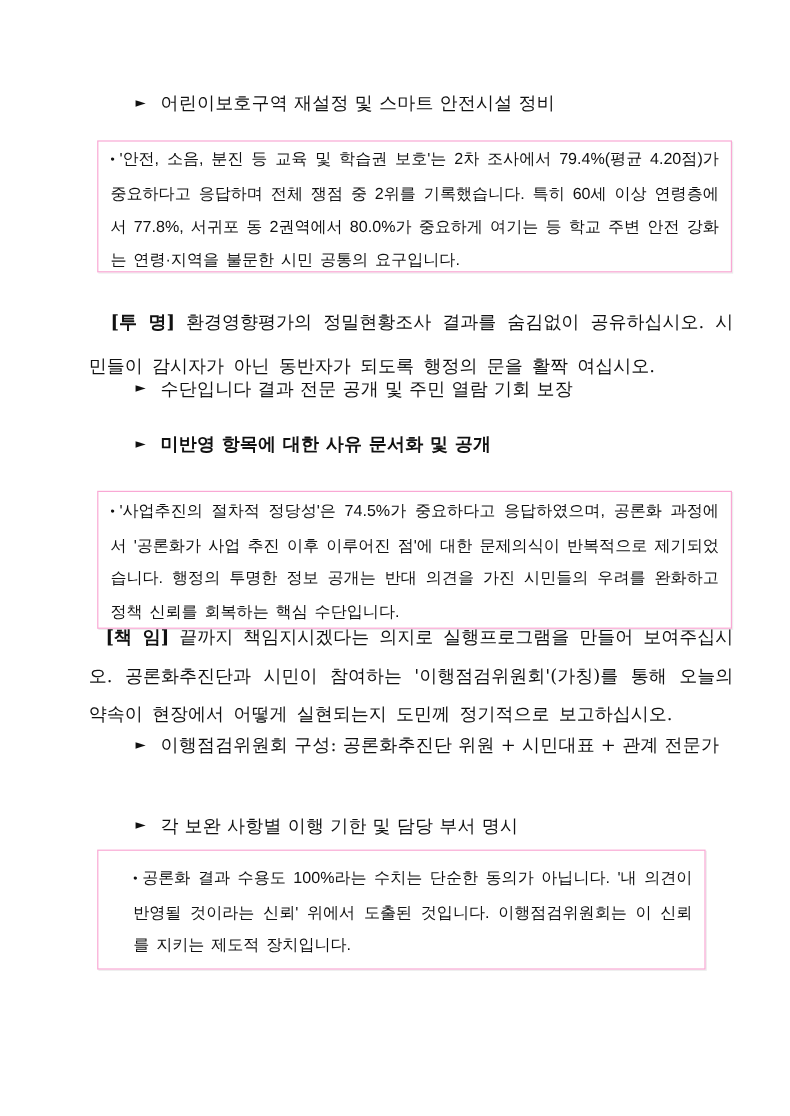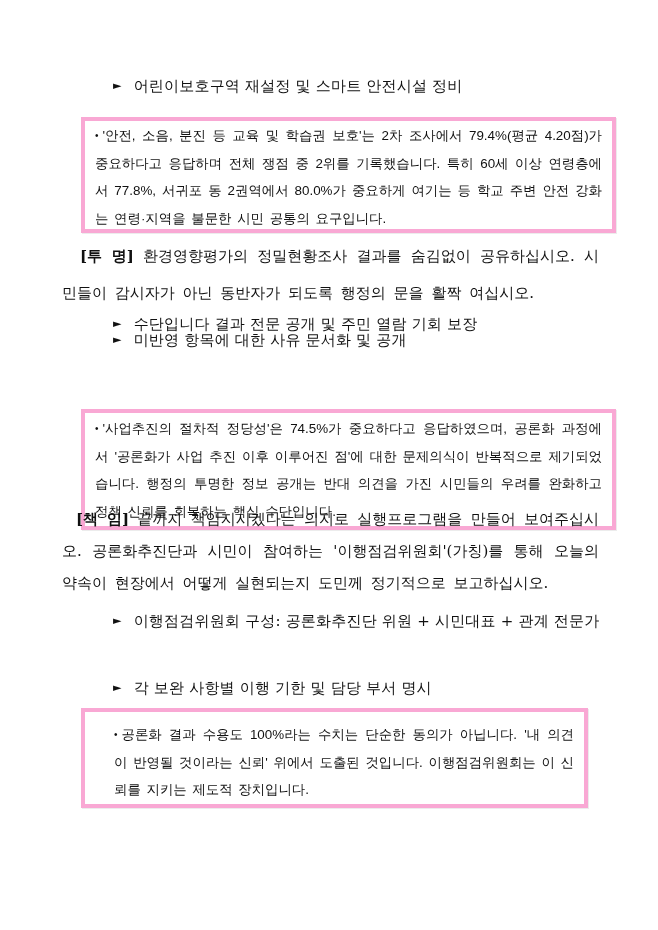--- a/index.html
+++ b/index.html
@@ -2,48 +2,48 @@
 <html><head>
 <meta charset="utf-8">
 <style>
   html, body { margin: 0; padding: 0; background: #ffffff; }
   body { width: 658px; height: 930px; position: relative; overflow: hidden; color: #111; }
   .serif { font-family: "DejaVu Serif", "Liberation Serif", serif; }
   .sans { font-family: "Liberation Sans", "DejaVu Sans", sans-serif; }
   .line { position: absolute; white-space: nowrap; font-size: 15px; letter-spacing: 0.2px; }
   .bullet-line { left: 80px; margin-left: 33px; }
   .arrow { display: inline-block; font-size: 11px; margin-right: 12px; vertical-align: 2px; }
-  .box { position: absolute; left: 81px; width: 507px; border: 4px solid #f9a8d4;
+  .box { position: absolute; left: 81px; width: 507px; border: 1px solid #f9a8d4;
          box-shadow: 1px 1px 0 #ececec; background: #fff; padding: 0 10px; }
   .box p { margin: 0; font-size: 13.4px; line-height: 27.5px; text-align: justify;
            text-align-last: left; word-spacing: 2px; }
   .box .dot { font-size: 10px; vertical-align: 1px; margin-right: 4px; }
   .para { position: absolute; left: 62px; width: 537px; font-size: 15px; line-height: 37px;
-          text-align: justify; text-align-last: left; word-spacing: 3px; margin: 0; }
+          text-align: justify; text-align-last: left; word-spacing: 3px; margin: 12px; }
   .tag { font-weight: bold; }
 </style>
 </head>
 <body>
 
 <div class="line bullet-line serif" style="top:77px;">
   <span class="arrow">►</span><span>어린이보호구역 재설정 및 스마트 안전시설 정비</span>
 </div>
 
 <div class="box sans" style="top:117px; height:107px; padding-top:1px;">
   <p><span class="dot">•</span><span>'안전, 소음, 분진 등 교육 및 학습권 보호'는 2차 조사에서 79.4%(평균 4.20점)가 중요하다고 응답하며 전체 쟁점 중 2위를 기록했습니다. 특히 60세 이상 연령층에서 77.8%, 서귀포 동 2권역에서 80.0%가 중요하게 여기는 등 학교 주변 안전 강화는 연령·지역을 불문한 시민 공통의 요구입니다.</span></p>
 </div>
 
 <p class="para serif" style="top:238px; text-indent:18px;">
   <span class="tag">[투 명]</span><span> 환경영향평가의 정밀현황조사 결과를 숨김없이 공유하십시오. 시민들이 감시자가 아닌 동반자가 되도록 행정의 문을 활짝 여십시오.</span>
 </p>
 
 <div class="line bullet-line serif" style="top:315px;">
   <span class="arrow">►</span><span>수단입니다 결과 전문 공개 및 주민 열람 기회 보장</span>
 </div>
-<div class="line bullet-line serif" style="top:331px;">
+<div class="line bullet-line serif" style="top:361px;font-weight:bold;">
   <span class="arrow">►</span><span>미반영 항목에 대한 사유 문서화 및 공개</span>
 </div>
 
 <div class="box sans" style="top:385px; height:111px; padding-top:2px;margin-top:24px;">
   <p><span class="dot">•</span><span>'사업추진의 절차적 정당성'은 74.5%가 중요하다고 응답하였으며, 공론화 과정에서 '공론화가 사업 추진 이후 이루어진 점'에 대한 문제의식이 반복적으로 제기되었습니다. 행정의 투명한 정보 공개는 반대 의견을 가진 시민들의 우려를 완화하고 정책 신뢰를 회복하는 핵심 수단입니다.</span></p>
 </div>
 
 <p class="para serif" style="top:503px; line-height:32px; text-indent:14px;">
   <span class="tag">[책 임]</span><span> 끝까지 책임지시겠다는 의지로 실행프로그램을 만들어 보여주십시오. 공론화추진단과 시민이 참여하는 '이행점검위원회'(가칭)를 통해 오늘의 약속이 현장에서 어떻게 실현되는지 도민께 정기적으로 보고하십시오.</span>
 </p>

